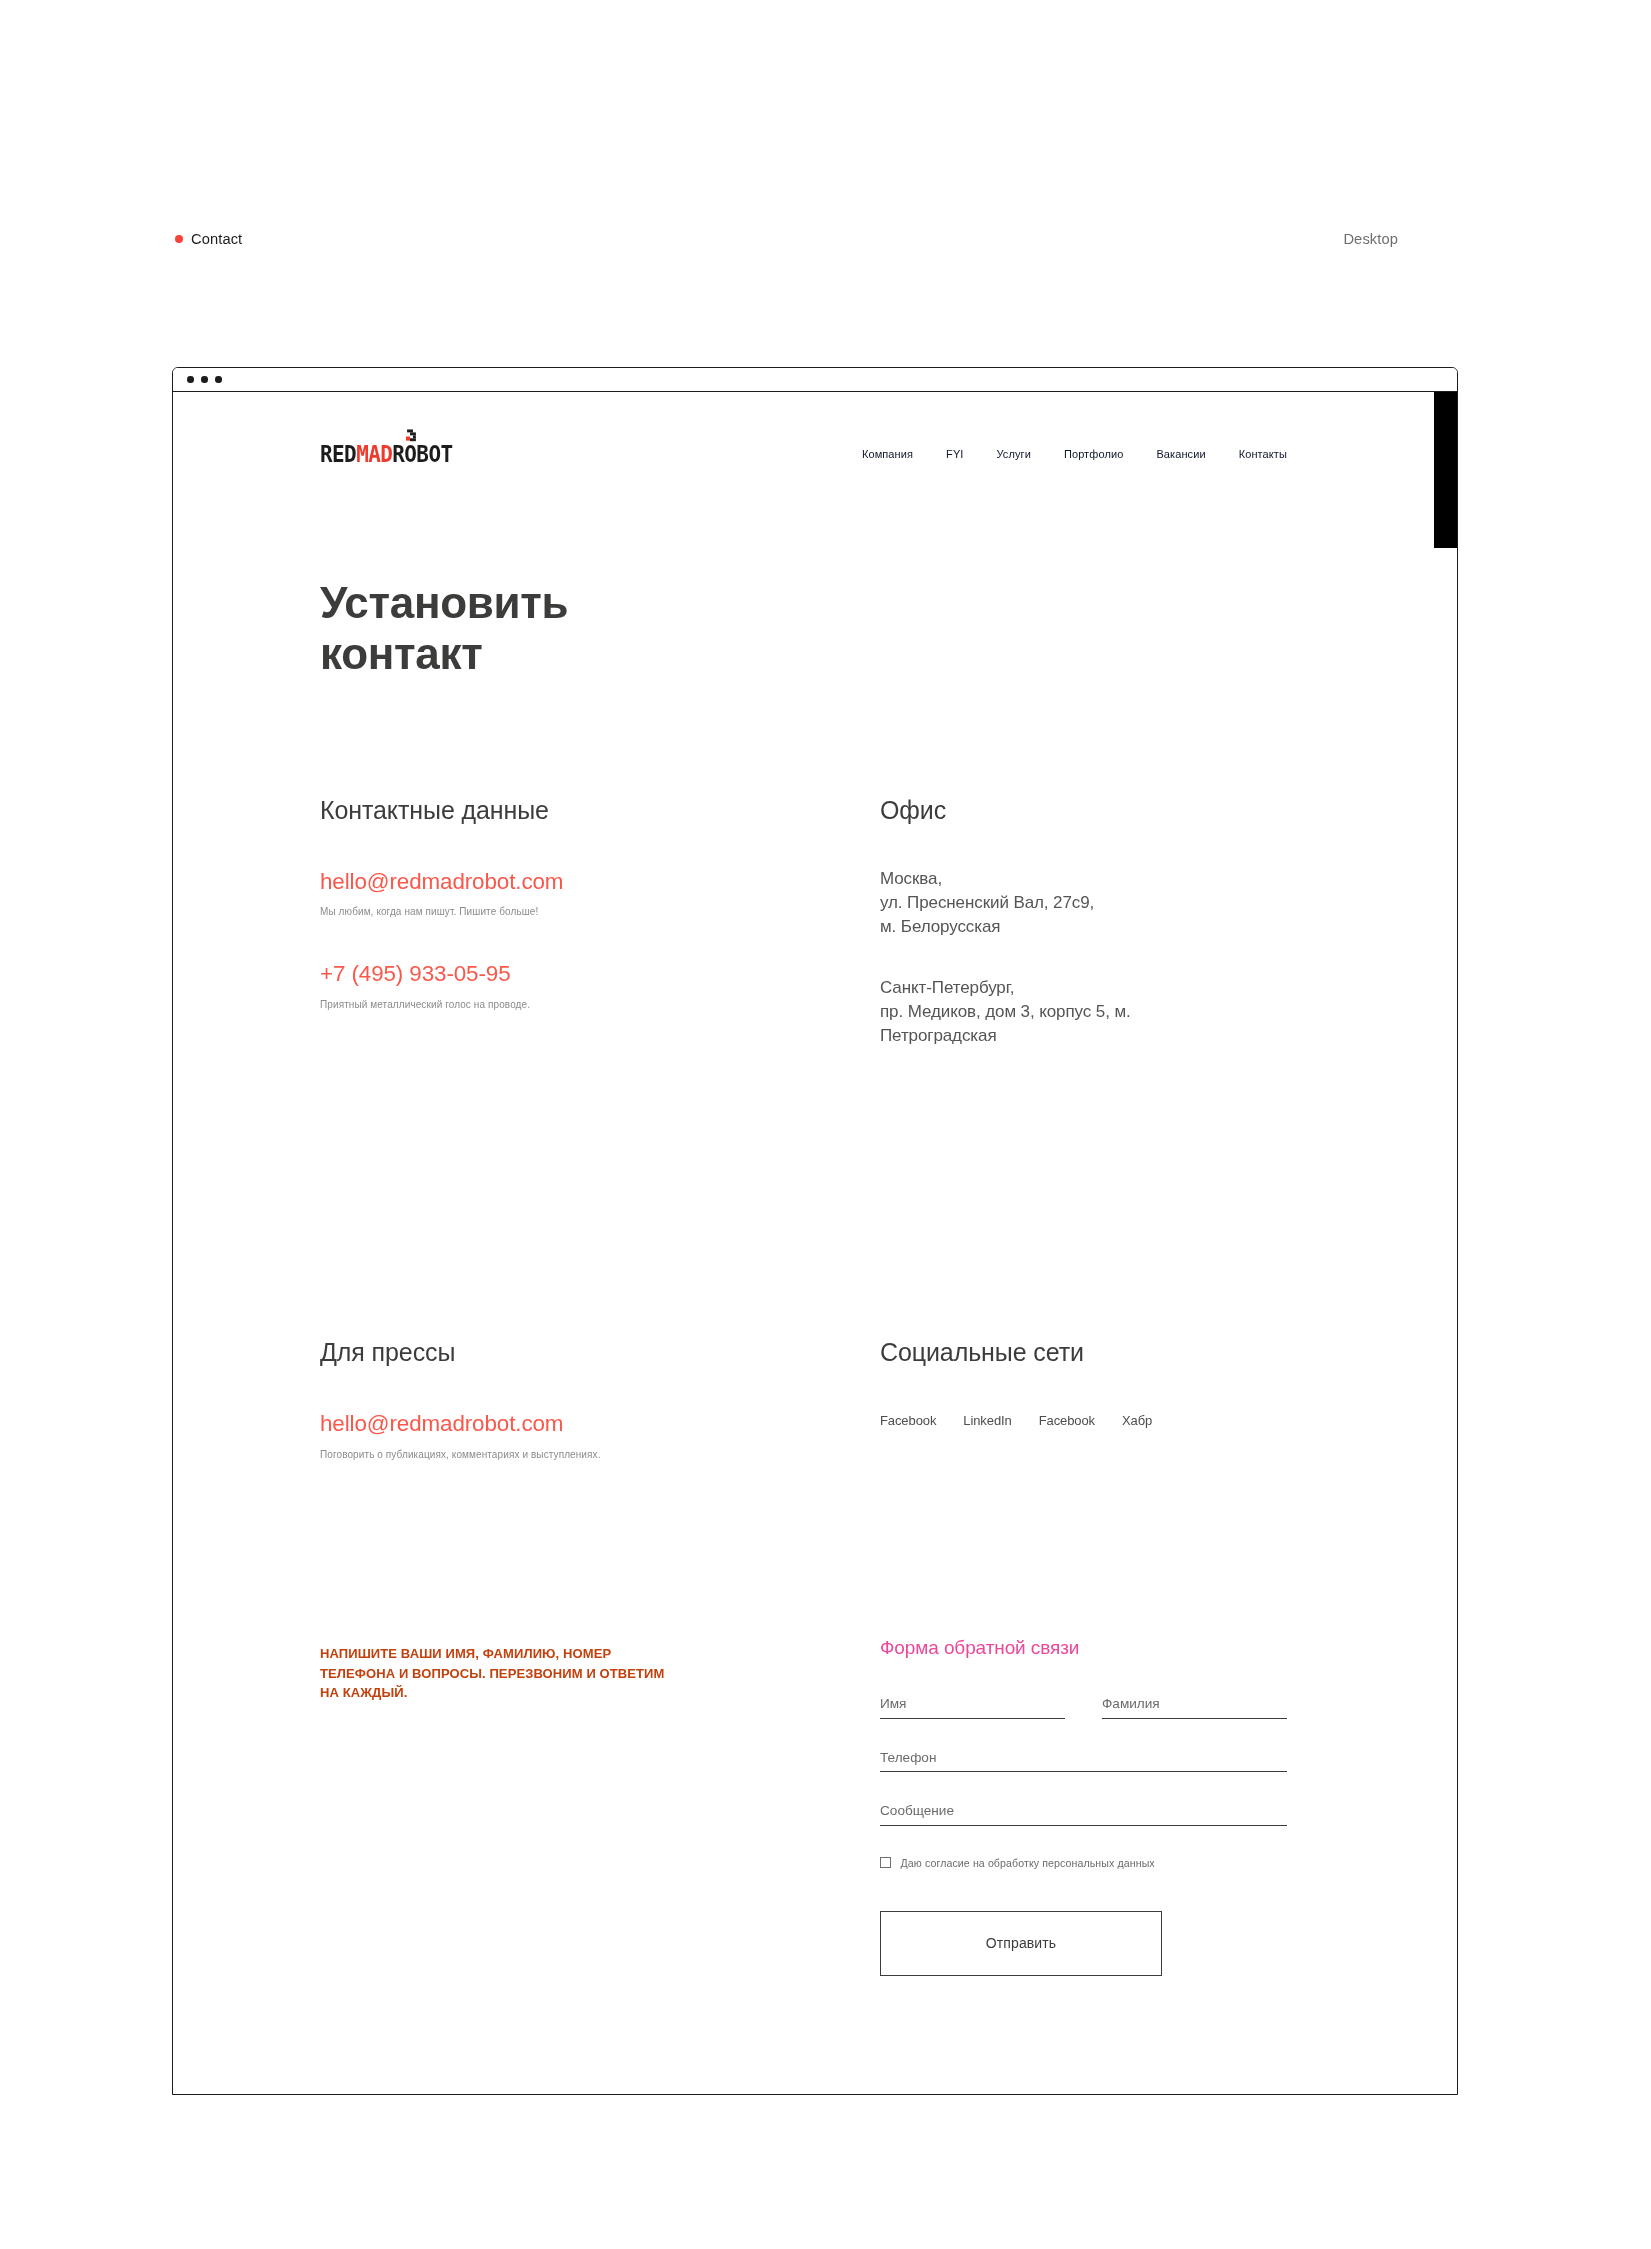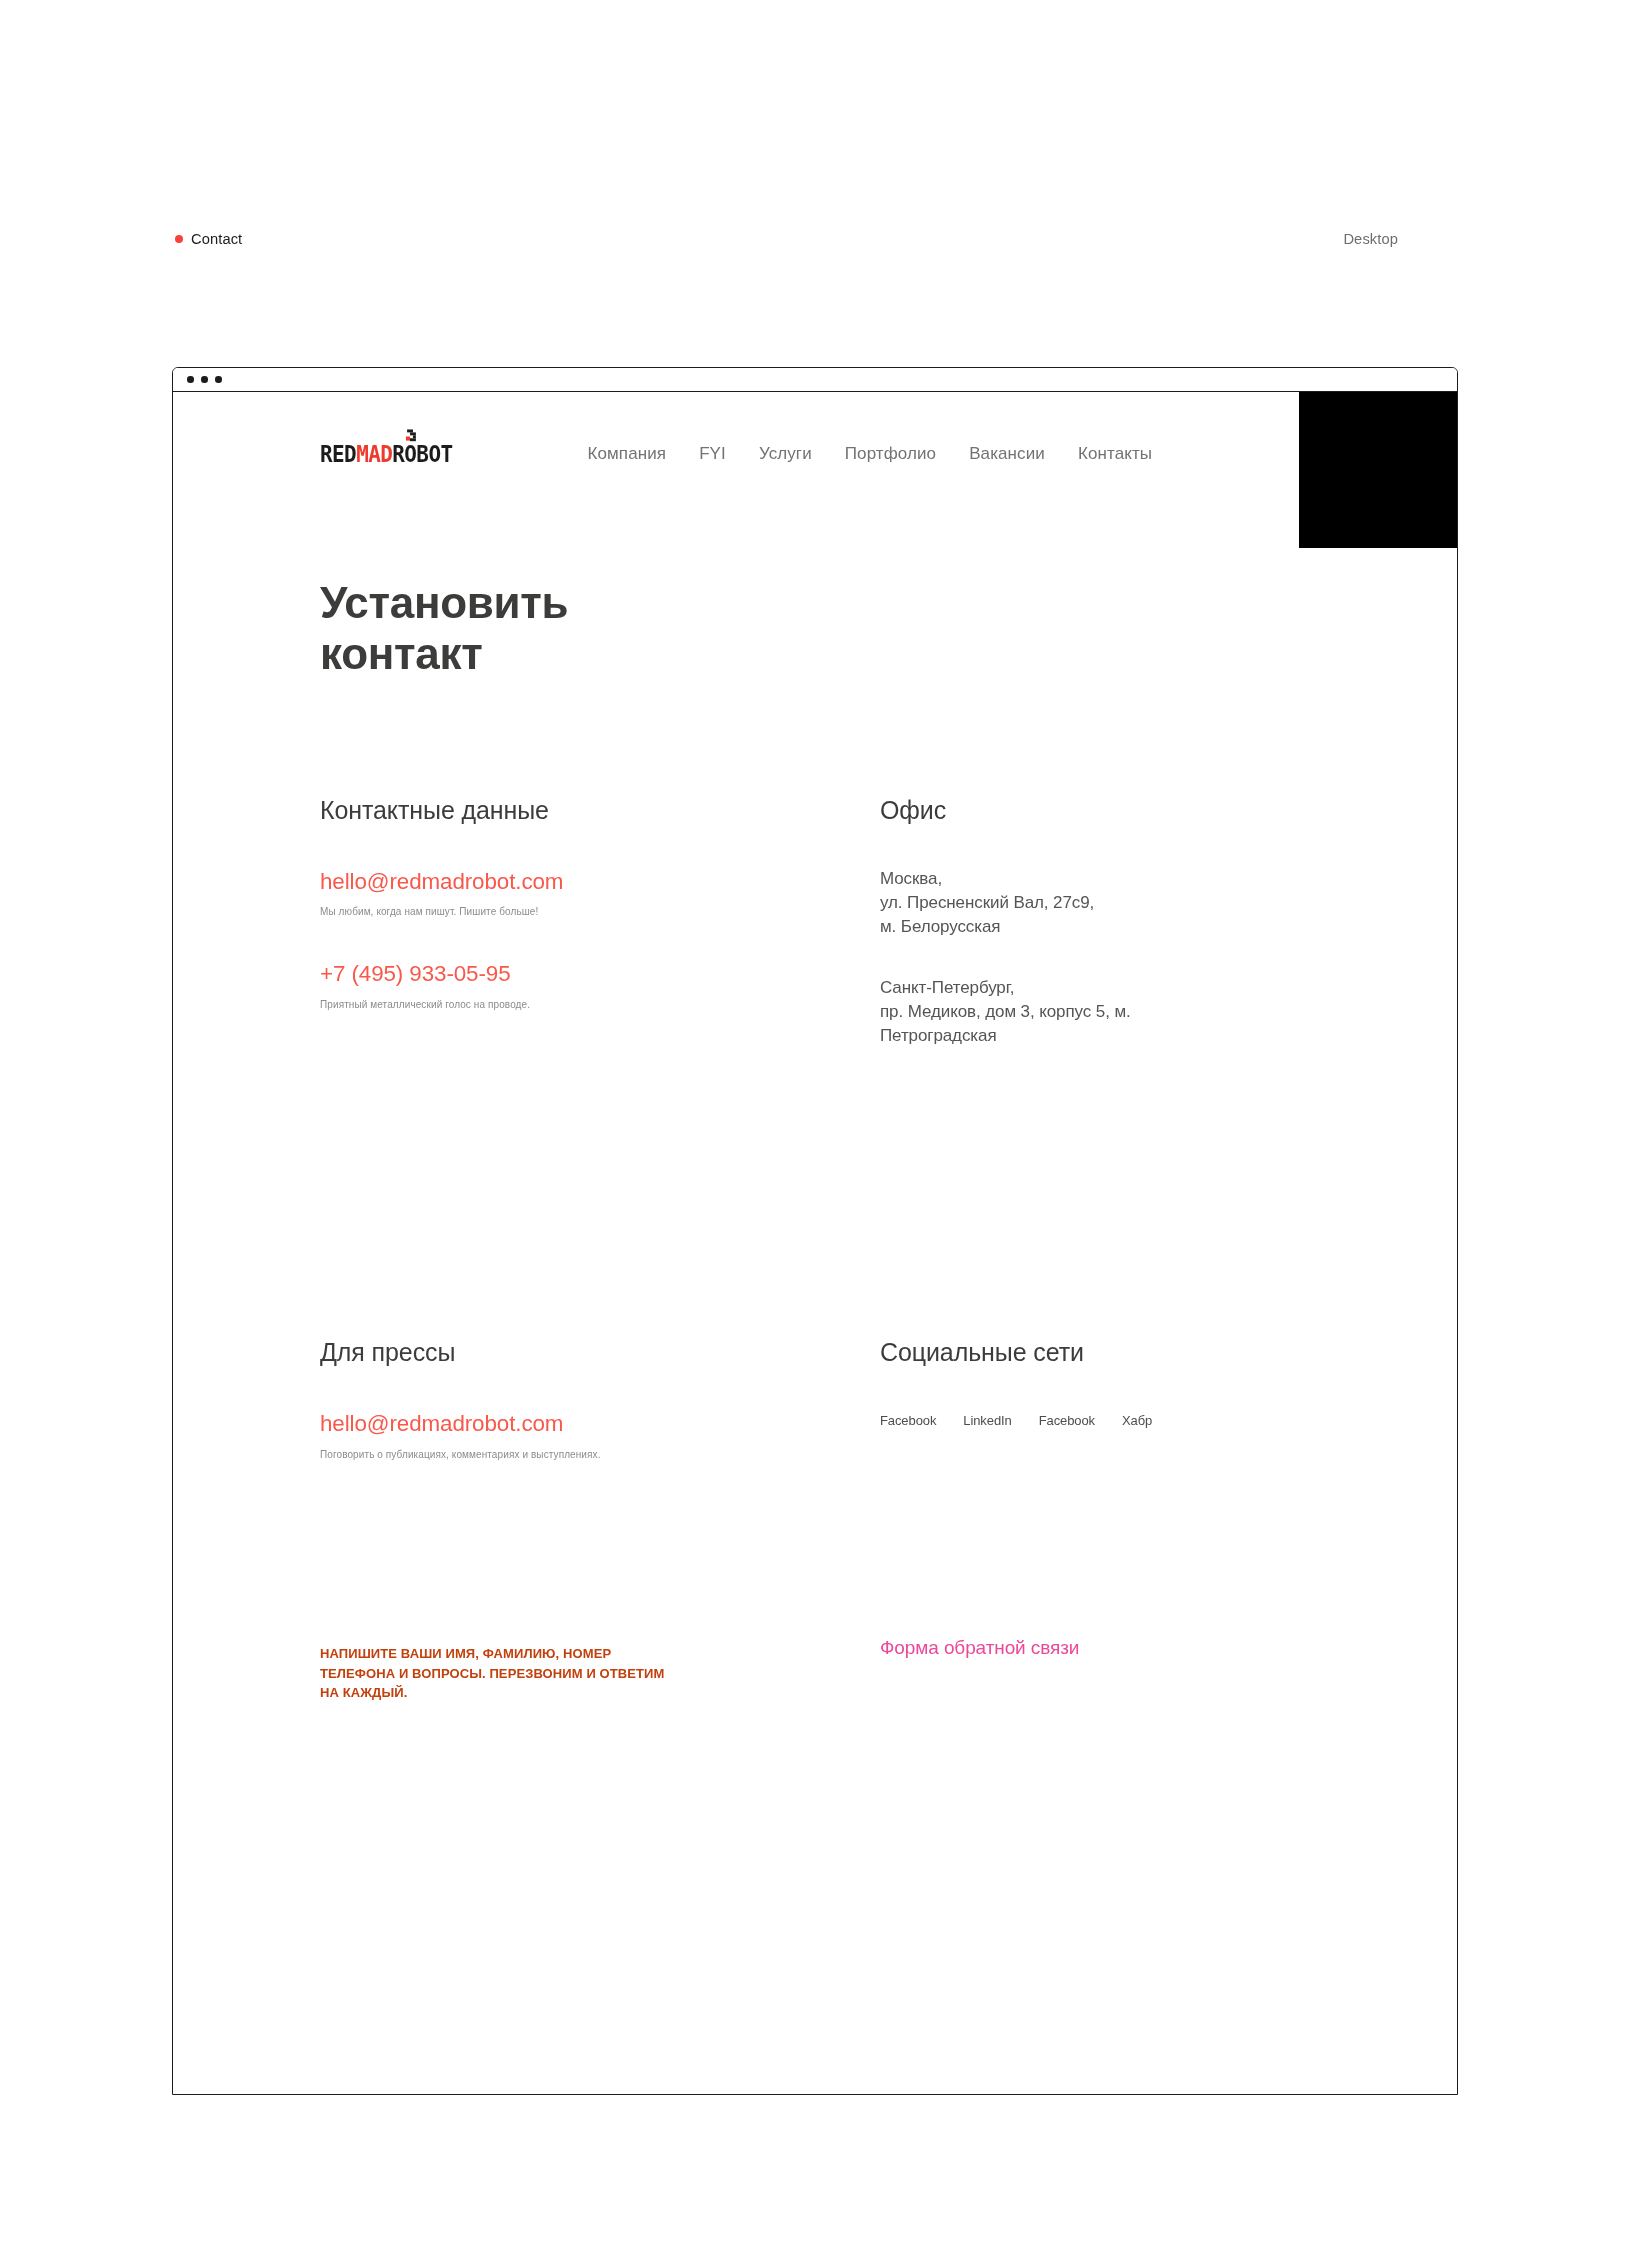--- a/index.html
+++ b/index.html
@@ -125,22 +125,22 @@
     width: 27px;
     height: 19px;
   }
 
   .site-nav {
     display: flex;
     align-items: center;
     gap: 33px;
   }
   .nav-link {
-    font-size: 17px;
-    color: #737373;
+    font-size: 11px;
+    color: #0f172a;
     letter-spacing: 0.1px;
     text-decoration: none;
     white-space: nowrap;
     cursor: pointer;
   }
 
   
   .hero-title {
     margin-top: 112px;
     font-size: 44px;
@@ -413,20 +413,45 @@
           </div>
         </div>
 
         <div class="lower-grid">
 
           <div class="blurb">НАПИШИТЕ ВАШИ ИМЯ, ФАМИЛИЮ, НОМЕР ТЕЛЕФОНА И ВОПРОСЫ. ПЕРЕЗВОНИМ И ОТВЕТИМ НА КАЖДЫЙ.</div>
 
           <div>
             <h2 class="form-title">Форма обратной связи</h2>
 
+            <form class="form">
+              <div class="form-row">
+                <div class="field">
+                  <input class="field-input" type="text" placeholder="Имя" style="">
+                </div>
+                <div class="field">
+                  <input class="field-input" type="text" placeholder="Фамилия" style="">
+                </div>
+              </div>
+
+              <div class="field full">
+                <input class="field-input" type="text" placeholder="Телефон" style="">
+              </div>
+
+              <div class="field full">
+                <input class="field-input" type="text" placeholder="Сообщение" style="">
+              </div>
+
+              <div class="consent-row">
+                <span class="checkbox"></span>
+                <span class="consent-text">Даю согласие на обработку персональных данных</span>
+              </div>
+
+              <button class="submit-button" type="submit">Отправить</button>
+            </form>
           </div>
         </div>
 
       </div>
 
       <div class="site-footer">
         
         
       </div>
 

